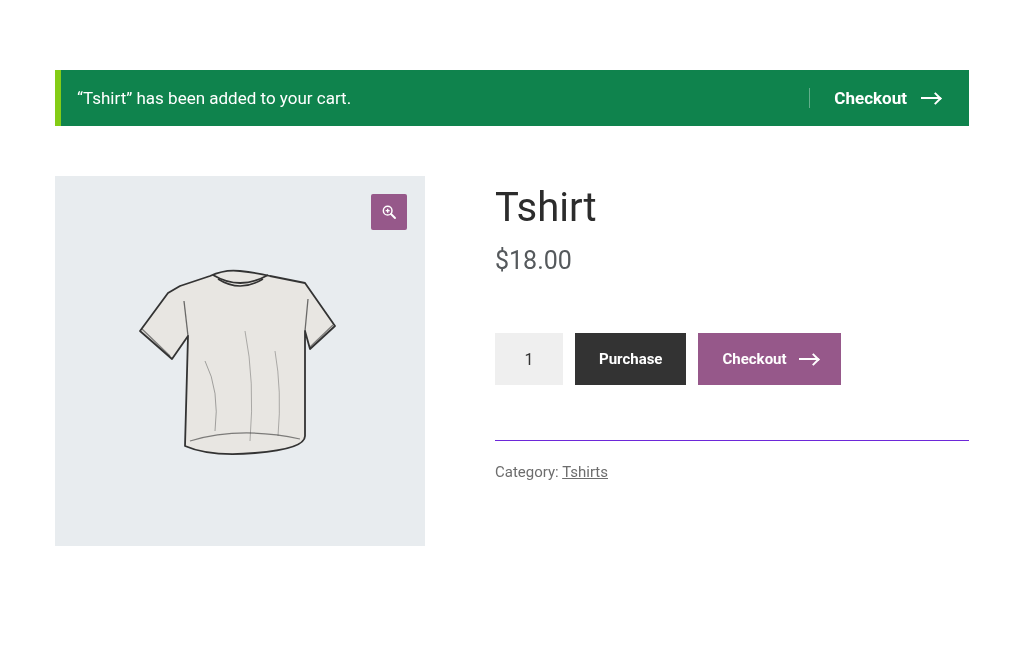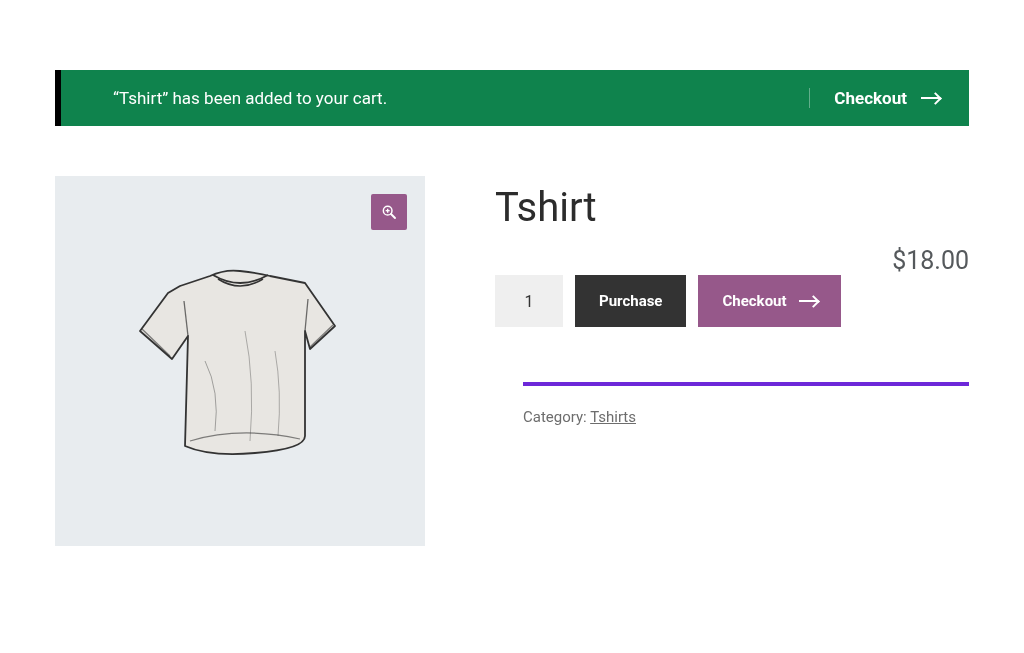--- a/index.html
+++ b/index.html
@@ -4,25 +4,25 @@
   <style>
     * { box-sizing: border-box; margin: 0; padding: 0; }
     body {
       font-family: -apple-system, BlinkMacSystemFont, "Segoe UI", Roboto, "Helvetica Neue", Arial, sans-serif;
       background: #ffffff;
       padding: 70px 55px 0 55px;
       color: #333;
     }
     .notice-bar {
       background: #0f834d;
-      border-left: 6px solid #000000;
+      border-left: 6px solid #84cc16;
       display: flex;
       justify-content: space-between;
       align-items: center;
-      padding: 18px 30px 18px 52px;
+      padding: 18px 30px 18px 16px;
       margin-bottom: 50px;
     }
     .notice-text {
       color: #ffffff;
       font-size: 17px;
       font-weight: 400;
     }
     .notice-checkout {
       color: #ffffff;
       font-size: 17px;
@@ -94,21 +94,21 @@
     .product-title {
       font-size: 40px;
       font-weight: 400;
       color: #2c2c2c;
       margin-bottom: 15px;
     }
     .product-price {
       font-size: 25px;
       color: #55595c;
       font-weight: 400;
-      text-align: right;
+      margin-bottom: 58px;
     }
     .purchase-row {
       display: flex;
       gap: 12px;
       margin-bottom: 55px;
       align-items: stretch;
     }
     .qty-input {
       width: 68px;
       height: 52px;
@@ -133,25 +133,24 @@
     }
     .btn-dark {
       background: #333333;
       color: #ffffff;
     }
     .btn-purple {
       background: #96588a;
       color: #ffffff;
     }
     .product-meta {
-      border-top: 4px solid #6d28d9;
+      border-top: 1px solid #6d28d9;
       padding-top: 22px;
       font-size: 15px;
       color: #6d6d6d;
-      margin-left: 28px;
     }
     .category-link {
       color: #6d6d6d;
       text-decoration: underline;
       cursor: pointer;
     }
   </style>
 </head>
 <body>
 

